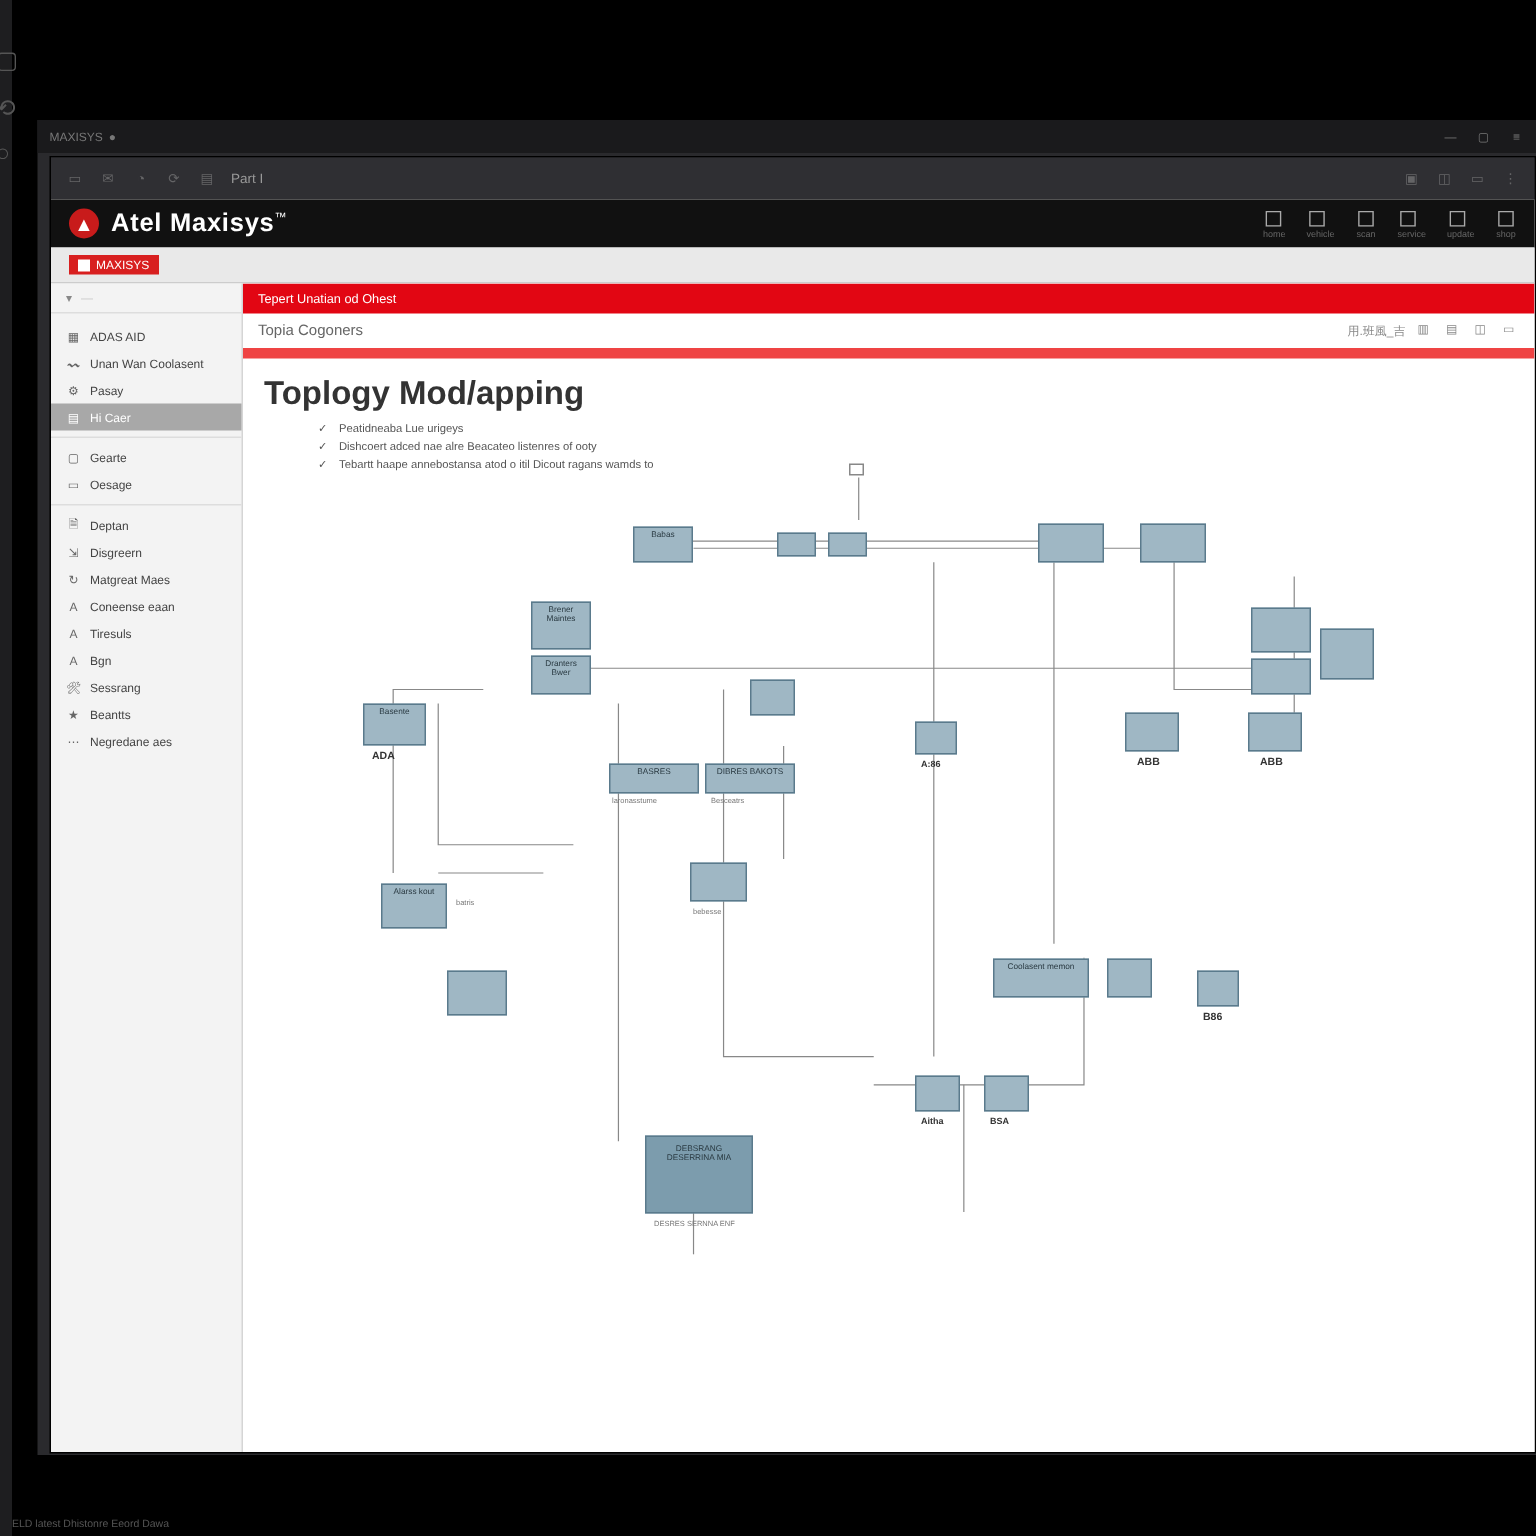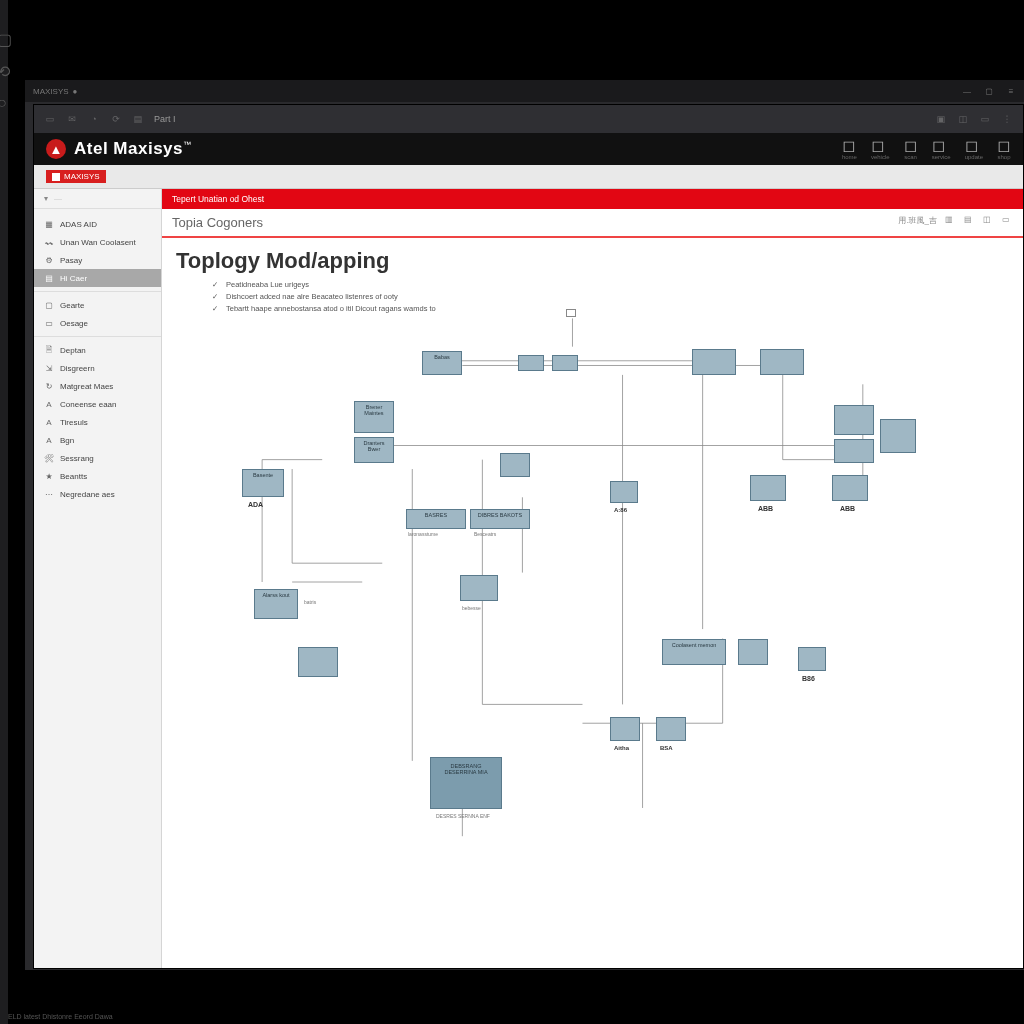--- a/index.html
+++ b/index.html
@@ -31,21 +31,21 @@
 .side{width:128px;background:#f3f3f3;border-right:1px solid #d5d5d5;font-size:8px;color:#444}
 .crumb{padding:5px 10px;border-bottom:1px solid #ddd;display:flex;align-items:center;gap:6px;color:#888}
 .nav{padding:6px 0}
 .ni{padding:4px 10px;display:flex;align-items:center;gap:6px;cursor:pointer}
 .ni .nic{width:10px;height:10px;flex-shrink:0;display:inline-flex;align-items:center;justify-content:center;color:#666}
 .ni.sel{background:#a8a8a8;color:#fff}
 .ni.sel .nic{color:#fff}
 .sep{height:1px;background:#ddd;margin:4px 0}
 .main{flex:1;background:#fff;position:relative;overflow:hidden}
 .redbar{height:20px;background:#e20613;color:#fff;font-size:8.5px;display:flex;align-items:center;padding:0 10px}
-.mtabs{padding:6px 10px;font-size:13px;color:#666;border-bottom:2px solid #ef4444}
+.mtabs{padding:6px 10px;font-size:10px;color:#666;border-bottom:7px solid #ef4444}
 .content{padding:10px 14px}
 h1{font-size:22px;font-weight:700;color:#333;margin-bottom:6px}
 .sub{font-size:7.5px;color:#888;margin-bottom:8px}
 .feat{font-size:7.5px;color:#555;padding-left:36px}
 .feat li{margin-bottom:3px;display:flex;gap:6px}
 .feat .chk{width:8px;display:inline-block}
 .tbicons{position:absolute;right:10px;top:26px;display:flex;gap:8px;font-size:8px;color:#888;align-items:center}
 .tbicons .ti{width:11px;height:11px}
 .canvas{position:absolute;left:0;top:120px;right:0;bottom:0}
 .node{position:absolute;background:#9fb7c4;border:1px solid #5a7a8c;font-size:5.5px;color:#2a3a42;padding:2px 3px;line-height:1.1;text-align:center}

